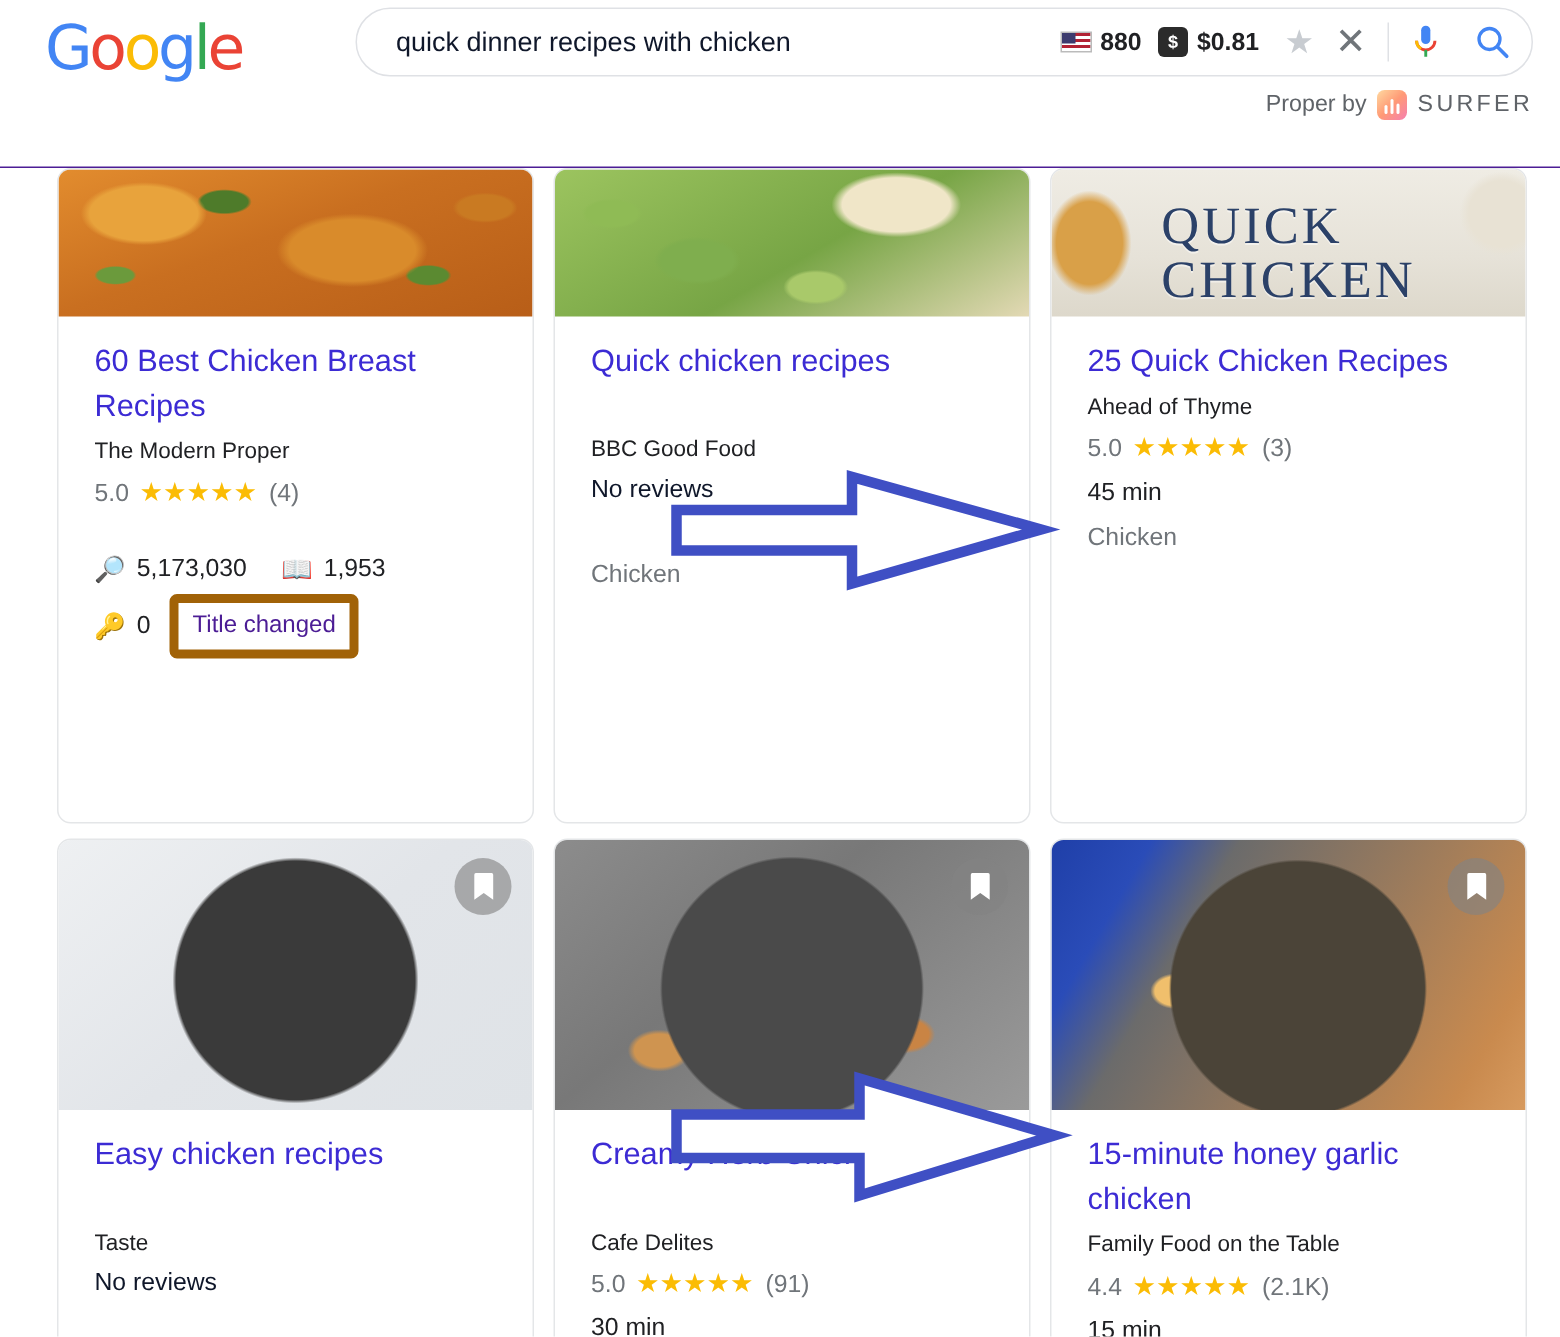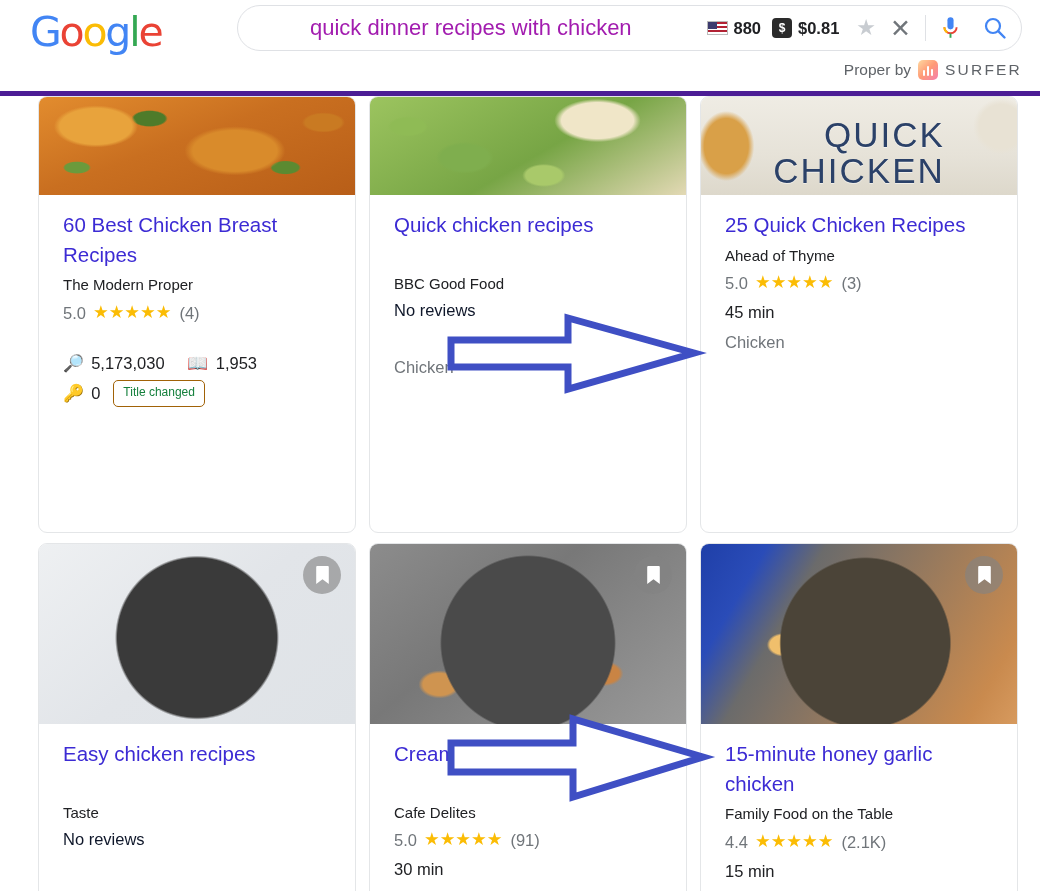--- a/index.html
+++ b/index.html
@@ -7,23 +7,23 @@
   html, body {
     width: 1040px; height: 891px;
     background: #ffffff;
     font-family: "Liberation Sans", "DejaVu Sans", sans-serif;
     overflow: hidden;
   }
 
   
   .header {
     position: relative;
-    height: 96px;
+    height: 112px;
     background: #ffffff;
-    border-bottom: 5px solid #4c1d95;
+    border-bottom: 1px solid #4c1d95;
   }
   .google-logo {
     position: absolute;
     left: 30px; top: 8px;
     font-size: 41px;
     letter-spacing: -2.2px;
     font-family: "DejaVu Sans", sans-serif;
     font-weight: 400;
     user-select: none;
   }
@@ -38,24 +38,23 @@
     width: 785px; height: 46px;
     border: 1px solid #dfe1e5;
     border-radius: 24px;
     background: #fff;
     display: flex;
     align-items: center;
     padding: 0 14px 0 26px;
   }
   .search-text {
     flex: 0 0 auto;
-    font-size: 22px;
-    color: #a21caf;
+    font-size: 18px;
+    color: #0f172a;
     white-space: nowrap;
-    margin-left: 46px;
   }
   .metrics {
     margin-left: auto;
     display: flex;
     align-items: center;
     gap: 0;
     white-space: nowrap;
   }
   .flag-icon {
     width: 21px; height: 14px;
@@ -204,25 +203,25 @@
   .ph3 {
     background:
       radial-gradient(ellipse 40px 50px at 8% 50%, #d9a048 0 55%, transparent 70%),
       radial-gradient(ellipse 40px 40px at 95% 30%, #e8e2d4 0 55%, transparent 70%),
       linear-gradient(180deg, #efece4 0%, #e6e2d8 60%, #ddd8cb 100%);
     display: flex;
     align-items: center;
     justify-content: center;
   }
   .ph3-text {
-    font-family: Liberation Sans, sans-serif;
+    font-family: Liberation Serif, serif;
     color: #2b4168;
     font-size: 35px;
     letter-spacing: 2px;
-    text-align: right;
+    text-align: left;
     line-height: 1.02;
     margin-top: 14px;
     text-shadow: 0 1px 0 rgba(255,255,255,0.5);
   }
   .ph4 {
     background:
       radial-gradient(circle 82px at 50% 52%, #3a3a3a 0 97%, transparent 100%),
       radial-gradient(circle 74px at 50% 52%, #e5c57e 0 100%, transparent 100%),
       radial-gradient(ellipse 24px 18px at 38% 32%, #f0d79a 0 60%, transparent 72%),
       radial-gradient(ellipse 24px 18px at 62% 40%, #edcf8b 0 60%, transparent 72%),
@@ -306,24 +305,24 @@
   .seo-stats {
     margin-top: 22px;
     font-size: 16.5px;
     color: #202124;
   }
   .seo-row { display: flex; align-items: center; gap: 7px; line-height: 1.65; }
   .seo-row + .seo-row { margin-top: 3px; }
   .seo-ico { font-size: 17px; line-height: 1; }
   .seo-gap { display: inline-block; width: 9px; }
   .title-changed {
-    border: 1px solid #a16207;
+    border: 6px solid #a16207;
     border-radius: 5px;
-    color: #15803d;
-    font-size: 12px;
+    color: #4c1d95;
+    font-size: 16px;
     padding: 2px 9px 3px 9px;
     margin-left: 6px;
     white-space: nowrap;
   }
 
   
   .annotation-layer {
     position: absolute;
     left: 0; top: 0;
     width: 1040px; height: 891px;

